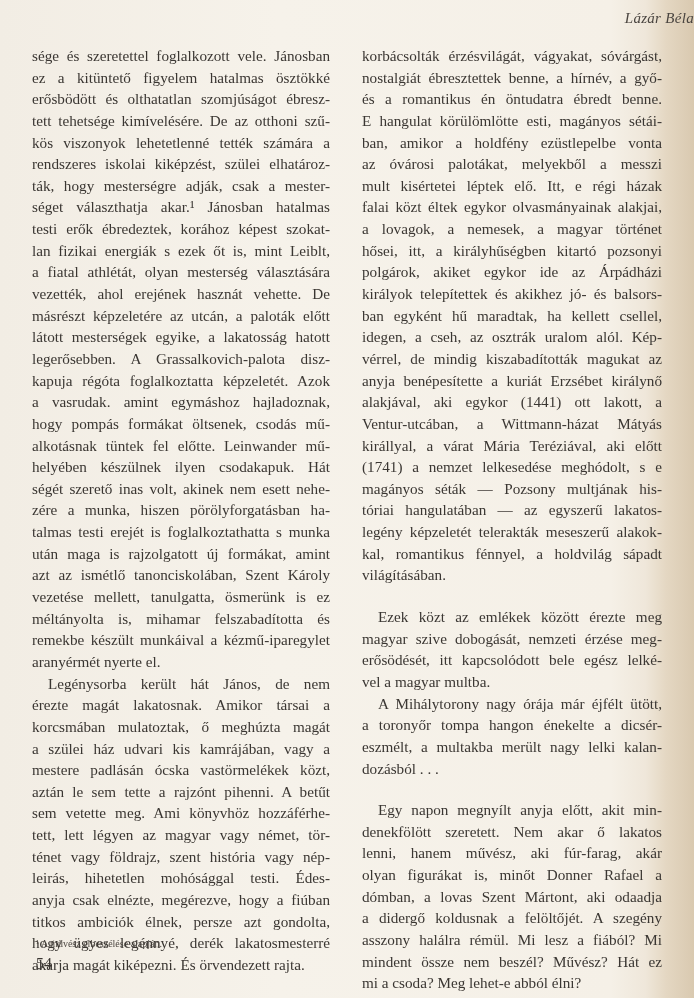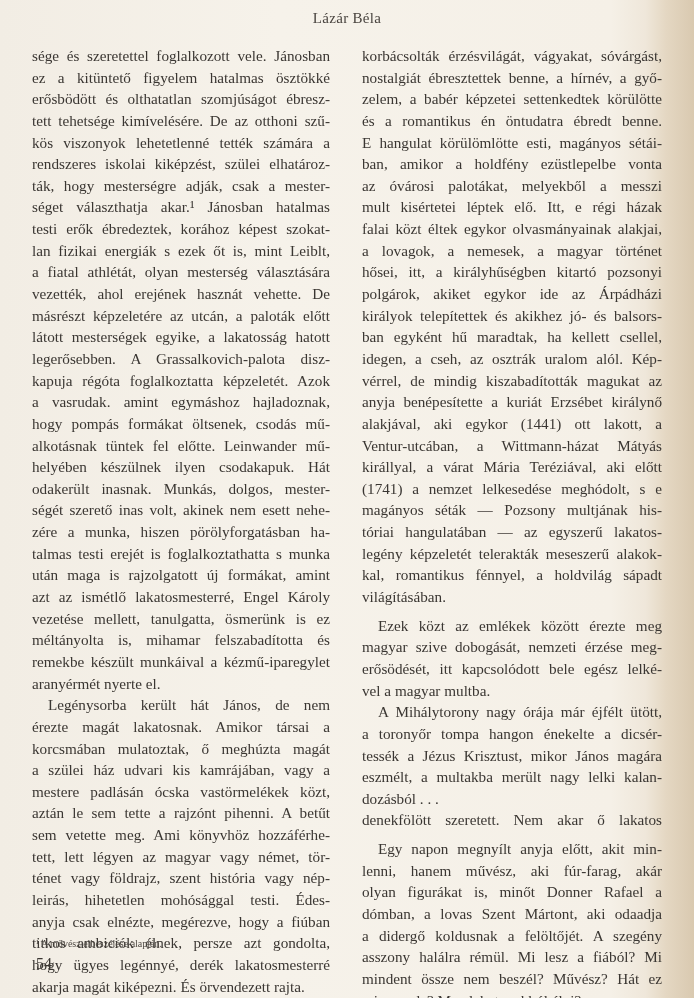--- a/index.html
+++ b/index.html
@@ -8,36 +8,36 @@
     background:#f4efe6;
     font-family:"Liberation Serif","DejaVu Serif",serif;
     color:#3a3632;
     position:relative;
   }
   .page {
     position:absolute; left:0; top:0; width:694px; height:998px;
     background:linear-gradient(to right,#f2ede4 0%,#f6f2ea 40%,#f5f0e7 88%,#efe7da 93%,#e4d7c2 96%,#d9c9b0 100%);
   }
   .running-head {
-    position:absolute; top:10px; left:0; width:694px; text-align:center;
-    font-size:15px; color:#4a4540; letter-spacing:0.3px;
+    position:absolute; top:10px; left:0; width:694px; text-align:right;
+    font-style:italic; font-size:15px; color:#4a4540; letter-spacing:0.3px;
   }
   .col {
     position:absolute; top:45px; width:298px;
     font-size:15.2px; line-height:21.65px;
   }
   .col.left { left:32px; }
   .col.right { left:362px; width:300px; }
   .line {
     display:block; white-space:nowrap; text-align:justify; text-align-last:justify;
     height:21.65px; overflow:visible;
   }
   .line.last { text-align-last:left; }
   .line.indent { padding-left:16px; }
-  .line.gap { margin-top:7px; }
+  .line.gap { margin-top:20px; }
   .footnote {
     position:absolute; left:36px; top:938px; font-size:10px; color:#4d4842;
   }
   .page-number {
     position:absolute; left:36px; top:955px; font-size:16px; color:#3a3632;
   }
 </style>
 </head>
 <body>
 
@@ -57,26 +57,25 @@
       <span class="line">a fiatal athlétát, olyan mesterség választására</span>
       <span class="line">vezették, ahol erejének hasznát vehette. De</span>
       <span class="line">másrészt képzeletére az utcán, a paloták előtt</span>
       <span class="line">látott mesterségek egyike, a lakatosság hatott</span>
       <span class="line">legerősebben. A Grassalkovich-palota disz-</span>
       <span class="line">kapuja régóta foglalkoztatta képzeletét. Azok</span>
       <span class="line">a vasrudak. amint egymáshoz hajladoznak,</span>
       <span class="line">hogy pompás formákat öltsenek, csodás mű-</span>
       <span class="line">alkotásnak tüntek fel előtte. Leinwander mű-</span>
       <span class="line">helyében készülnek ilyen csodakapuk. Hát</span>
-      <span class="line">odakerült inasnak. Munkás, dolgos, mester-</span>
       <span class="line">ségét szerető inas volt, akinek nem esett nehe-</span>
       <span class="line">zére a munka, hiszen pörölyforgatásban ha-</span>
       <span class="line">talmas testi erejét is foglalkoztathatta s munka</span>
       <span class="line">után maga is rajzolgatott új formákat, amint</span>
-      <span class="line">azt az ismétlő lakatosmesterré, Engel Károly</span>
+      <span class="line">azt az ismétlő tanonciskolában, Szent Károly</span>
       <span class="line">vezetése mellett, tanulgatta, ösmerünk is ez</span>
       <span class="line">méltányolta is, mihamar felszabadította és</span>
       <span class="line">remekbe készült munkáival a kézmű-iparegylet</span>
       <span class="line last">aranyérmét nyerte el.</span>
       <span class="line indent">Legénysorba került hát János, de nem</span>
       <span class="line">érezte magát lakatosnak. Amikor társai a</span>
       <span class="line">korcsmában mulatoztak, ő meghúzta magát</span>
       <span class="line">a szülei ház udvari kis kamrájában, vagy a</span>
       <span class="line">mestere padlásán ócska vastörmelékek közt,</span>
       <span class="line">aztán le sem tette a rajzónt pihenni. A betűt</span>
@@ -85,21 +84,20 @@
       <span class="line">ténet vagy földrajz, szent história vagy nép-</span>
       <span class="line">leirás, hihetetlen mohósággal testi. Édes-</span>
       <span class="line">anyja csak elnézte, megérezve, hogy a fiúban</span>
       <span class="line">titkos ambiciók élnek, persze azt gondolta,</span>
       <span class="line">hogy ügyes legénnyé, derék lakatosmesterré</span>
       <span class="line last">akarja magát kiképezni. És örvendezett rajta.</span>
     </div>
   <div class="col right">
       <span class="line">korbácsolták érzésvilágát, vágyakat, sóvárgást,</span>
       <span class="line">nostalgiát ébresztettek benne, a hírnév, a győ-</span>
-      <span class="line">zelem, a babér képzetei settenkedtek körülötte</span>
       <span class="line">és a romantikus én öntudatra ébredt benne.</span>
       <span class="line">E hangulat körülömlötte esti, magányos sétái-</span>
       <span class="line">ban, amikor a holdfény ezüstlepelbe vonta</span>
       <span class="line">az óvárosi palotákat, melyekből a messzi</span>
       <span class="line">mult kisértetei léptek elő. Itt, e régi házak</span>
       <span class="line">falai közt éltek egykor olvasmányainak alakjai,</span>
       <span class="line">a lovagok, a nemesek, a magyar történet</span>
       <span class="line">hősei, itt, a királyhűségben kitartó pozsonyi</span>
       <span class="line">polgárok, akiket egykor ide az Árpádházi</span>
       <span class="line">királyok telepítettek és akikhez jó- és balsors-</span>
@@ -115,25 +113,24 @@
       <span class="line">tóriai hangulatában — az egyszerű lakatos-</span>
       <span class="line">legény képzeletét telerakták meseszerű alakok-</span>
       <span class="line">kal, romantikus fénnyel, a holdvilág sápadt</span>
       <span class="line last">világításában.</span>
       <span class="line indent gap">Ezek közt az emlékek között érezte meg</span>
       <span class="line">magyar szive dobogását, nemzeti érzése meg-</span>
       <span class="line">erősödését, itt kapcsolódott bele egész lelké-</span>
       <span class="line last">vel a magyar multba.</span>
       <span class="line indent">A Mihálytorony nagy órája már éjfélt ütött,</span>
       <span class="line">a toronyőr tompa hangon énekelte a dicsér-</span>
-      <span class="line">tessék a Jézus Krisztust, mikor János magára</span>
       <span class="line">eszmélt, a multakba merült nagy lelki kalan-</span>
       <span class="line last">dozásból . . .</span>
+      <span class="line indent gap">Egy napon megnyílt anyja előtt, akit min-</span>
       <span class="line">denekfölött szeretett. Nem akar ő lakatos</span>
-      <span class="line indent gap">Egy napon megnyílt anyja előtt, akit min-</span>
       <span class="line">lenni, hanem művész, aki fúr-farag, akár</span>
       <span class="line">olyan figurákat is, minőt Donner Rafael a</span>
       <span class="line">dómban, a lovas Szent Mártont, aki odaadja</span>
       <span class="line">a didergő koldusnak a felöltőjét. A szegény</span>
       <span class="line">asszony halálra rémül. Mi lesz a fiából? Mi</span>
       <span class="line">mindent össze nem beszél? Művész? Hát ez</span>
       <span class="line last">mi a csoda? Meg lehet-e abból élni?</span>
     </div>
   <div class="footnote">¹ A művész elbeszélése alapján.</div>
   <div class="page-number">54</div>

